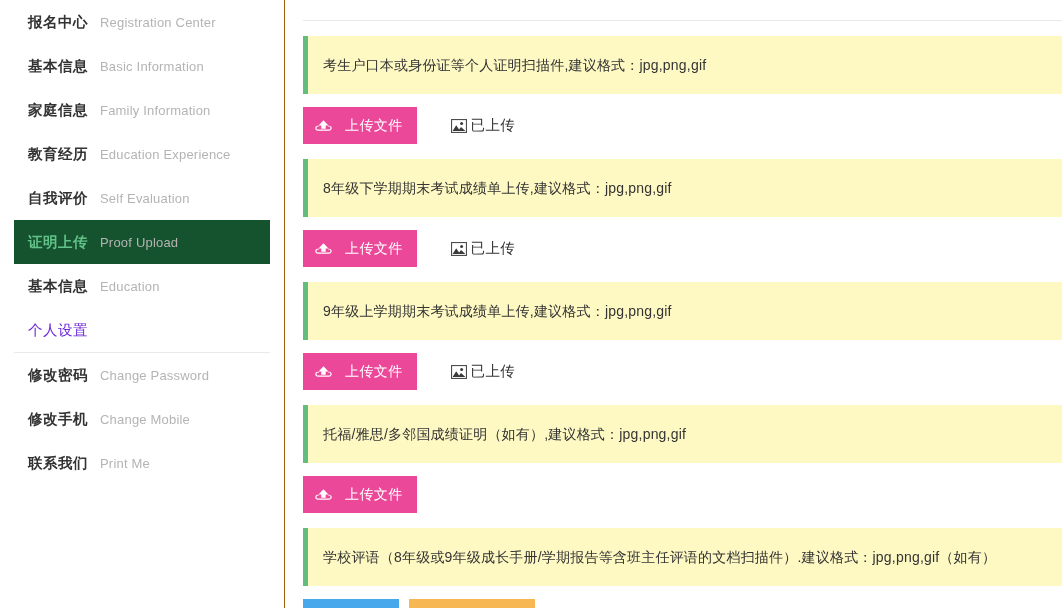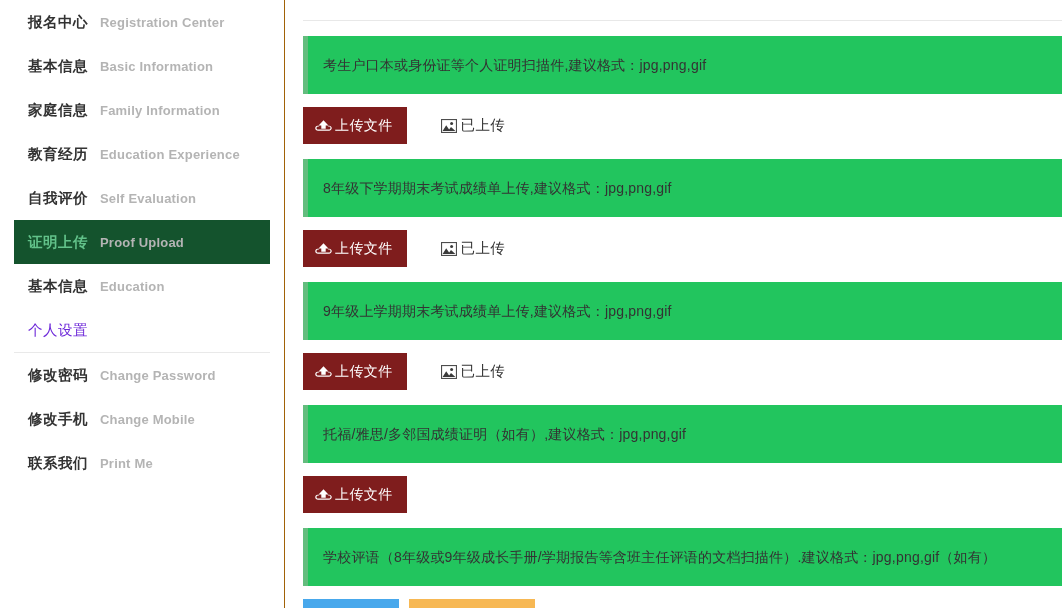--- a/index.html
+++ b/index.html
@@ -34,21 +34,21 @@
   .nav-item .cn {
     font-size: 14.5px;
     font-weight: bold;
     color: #333333;
     letter-spacing: 0.5px;
   }
   .nav-item .en {
     font-size: 13px;
     color: #b4b4b4;
     margin-left: 12px;
-    font-weight: bold;
+    font-weight: normal;
     letter-spacing: 0.2px;
   }
   .nav-item.active {
     background: #14532d;
   }
   .nav-item.active .cn { color: #62c28a; font-weight: bold; }
 
   .section-head {
     height: 44px;
     display: flex;
@@ -76,51 +76,52 @@
   }
   .top-rule {
     height: 1px;
     background: #e8e8e8;
     margin: 20px 0 0 0;
     width: 759px;
   }
   .upload-block { width: 759px; }
 
   .alert {
-    background: #22c55e;
+    background: #fef9c3;
     border-left: 5px solid #63bd7e;
     padding: 18px 16px 18px 15px;
     margin-top: 15px;
     font-size: 14px;
     color: #333333;
     line-height: 22px;
     letter-spacing: 0.2px;
     min-height: 58px;
     display: flex;
     align-items: center;
   }
 
   .btn-row {
     display: flex;
     align-items: center;
     margin-top: 13px;
     height: 37px;
   }
   .btn-upload {
-    background: #7f1d1d;
+    background: #ec4899;
     color: #ffffff;
     border: none;
     height: 37px;
     padding: 0 14px 0 12px;
     font-size: 14px;
     font-family: inherit;
     display: inline-flex;
     align-items: center;
     cursor: pointer;
     letter-spacing: 0.4px;
+    gap: 10px;
   }
   .btn-upload .cloud-ico { display: inline-flex; margin-right: 3px; }
   .uploaded {
     display: inline-flex;
     align-items: center;
     margin-left: 18px;
     font-size: 14.5px;
     color: #333333;
     letter-spacing: 0.3px;
     padding-left: 16px;

